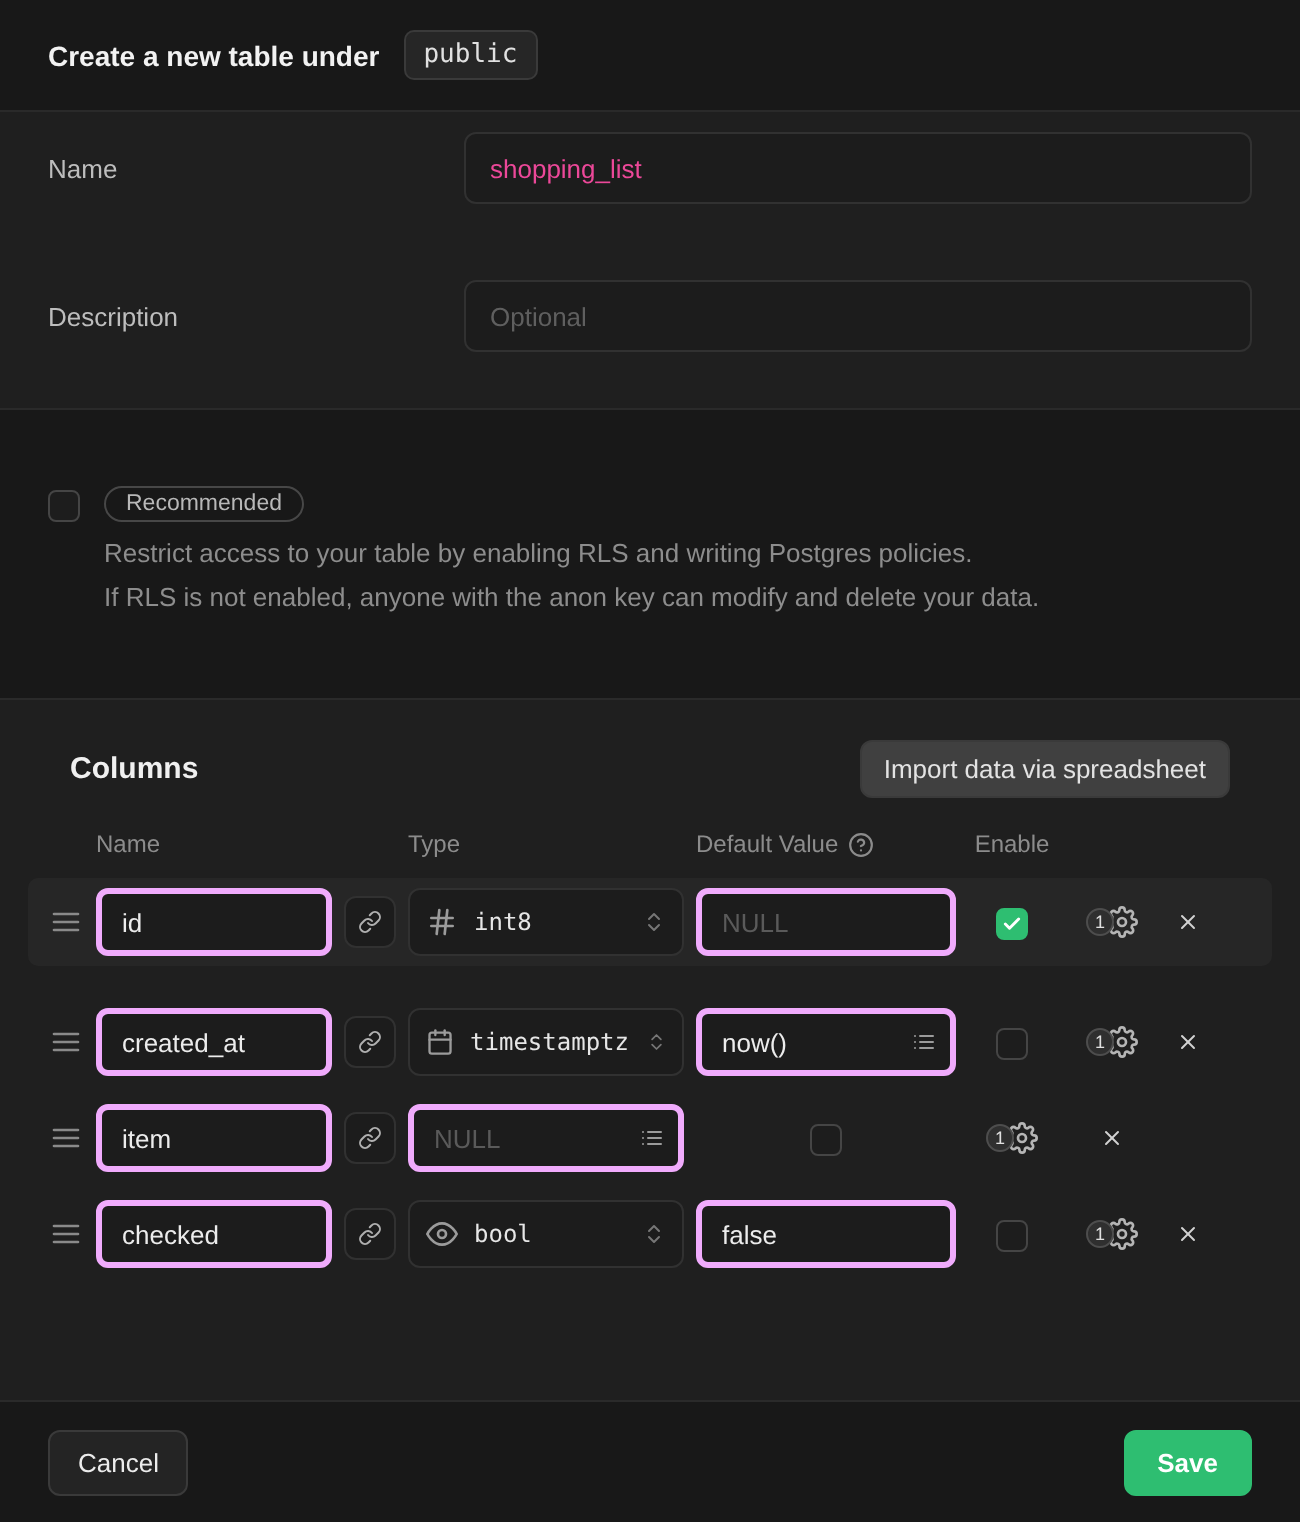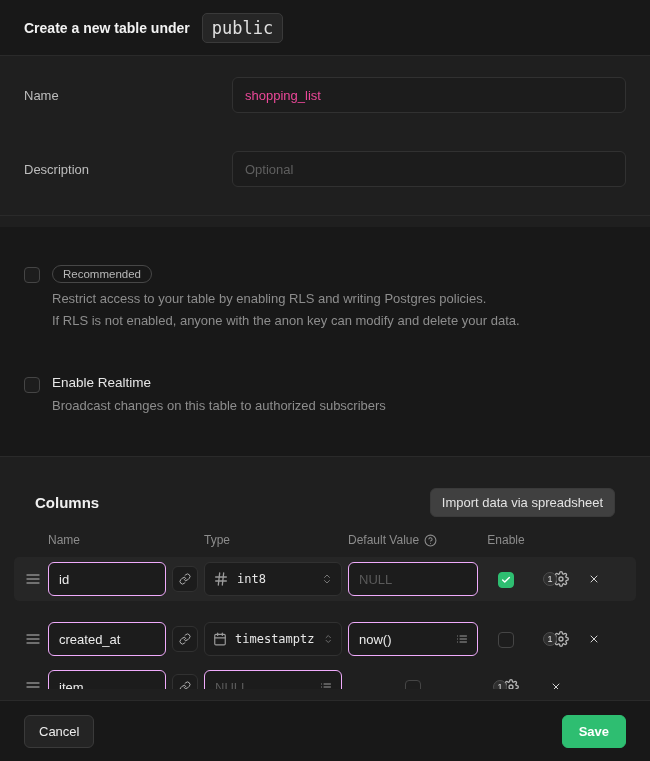--- a/index.html
+++ b/index.html
@@ -3,34 +3,34 @@
 <meta charset="utf-8">
 <style>
   * { box-sizing: border-box; margin: 0; padding: 0; }
   html, body { width: 650px; height: 761px; }
   body {
     background: #1f1f1f;
     font-family: "Liberation Sans", sans-serif;
     color: #ededed;
     overflow: hidden;
   }
-  .panel { display: flex; flex-direction: column; height: 761px; width: 650px; gap: 11px; }
+  .panel { display: flex; flex-direction: column; height: 761px; width: 650px; }
 
   
   .panel-header {
     height: 56px; flex: 0 0 56px;
     background: #181818;
     border-bottom: 1px solid #2a2a2a;
     display: flex; align-items: center; gap: 12px;
     padding: 0 24px;
   }
   .panel-title { font-size: 14px; font-weight: 700; color: #f2f2f2; }
   .schema-badge {
     font-family: "DejaVu Sans Mono", monospace;
-    font-size: 17px; color: #e0e0e0;
+    font-size: 13px; color: #e0e0e0;
     background: #262626; border: 1px solid #3a3a3a;
     border-radius: 5px; padding: 4px 9px;
   }
 
   
   .form-section {
     background: #1f1f1f; border-bottom: 1px solid #2a2a2a;
     padding: 10px 24px 28px;
   }
   .form-row { display: flex; align-items: center; }
@@ -91,21 +91,21 @@
   .rows-wrap { padding: 0 14px; }
   .col-row { padding: 5px 10px; border-radius: 5px; }
   .col-row.highlighted { background: #262626; }
   .col-row.first-gap { margin-bottom: 16px; }
   .col-row + .col-row { margin-top: 4px; }
   .col-row.first-gap + .col-row { margin-top: 0; }
 
   .drag-handle { color: #8a8a8a; display: flex; align-items: center; justify-content: center; cursor: grab; }
   .row-input {
     width: 100%; height: 34px;
-    background: #1c1c1c; border: 1px solid #f0abfc; border-radius: 6px;
+    background: #1c1c1c; border: 3px solid #f0abfc; border-radius: 6px;
     color: #ececec; font-size: 13px; padding: 0 10px;
     font-family: "Liberation Sans", sans-serif; outline: none;
   }
   .row-input::placeholder { color: #5a5a5a; }
 
   .link-btn {
     width: 26px; height: 26px; margin: 0 auto;
     background: #1c1c1c; border: 1px solid #313131; border-radius: 6px;
     color: #b0b0b0; display: flex; align-items: center; justify-content: center;
     cursor: pointer;
@@ -201,31 +201,20 @@
     <div class="toggle-block">
       <div class="checkbox">
         
       </div>
       <div>
         <div class="toggle-title-row">
           <span class="pill">Recommended</span>
         </div>
         <div class="toggle-desc">Restrict access to your table by enabling RLS and writing Postgres policies.</div>
         <div class="toggle-desc" style="margin-top:2px">If RLS is not enabled, anyone with the anon key can modify and delete your data.</div>
-      </div>
-    </div>
-    <div class="toggle-block">
-      <div class="checkbox">
-        
-      </div>
-      <div>
-        <div class="toggle-title-row">
-          <span class="toggle-title">Enable Realtime</span>
-        </div>
-        <div class="toggle-desc">Broadcast changes on this table to authorized subscribers</div>
       </div>
     </div>
   </div>
 
   <div class="columns-section">
     <div class="columns-header">
       <span class="columns-title">Columns</span>
       <button class="btn-subtle">Import data via spreadsheet</button>
     </div>
 

